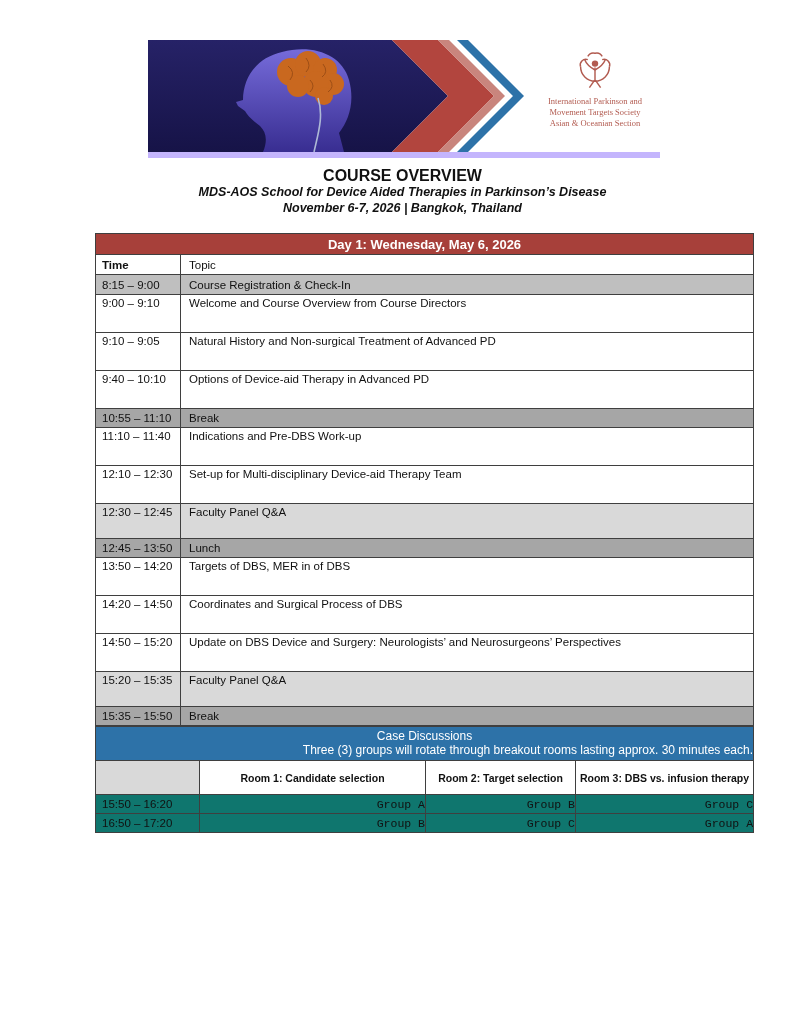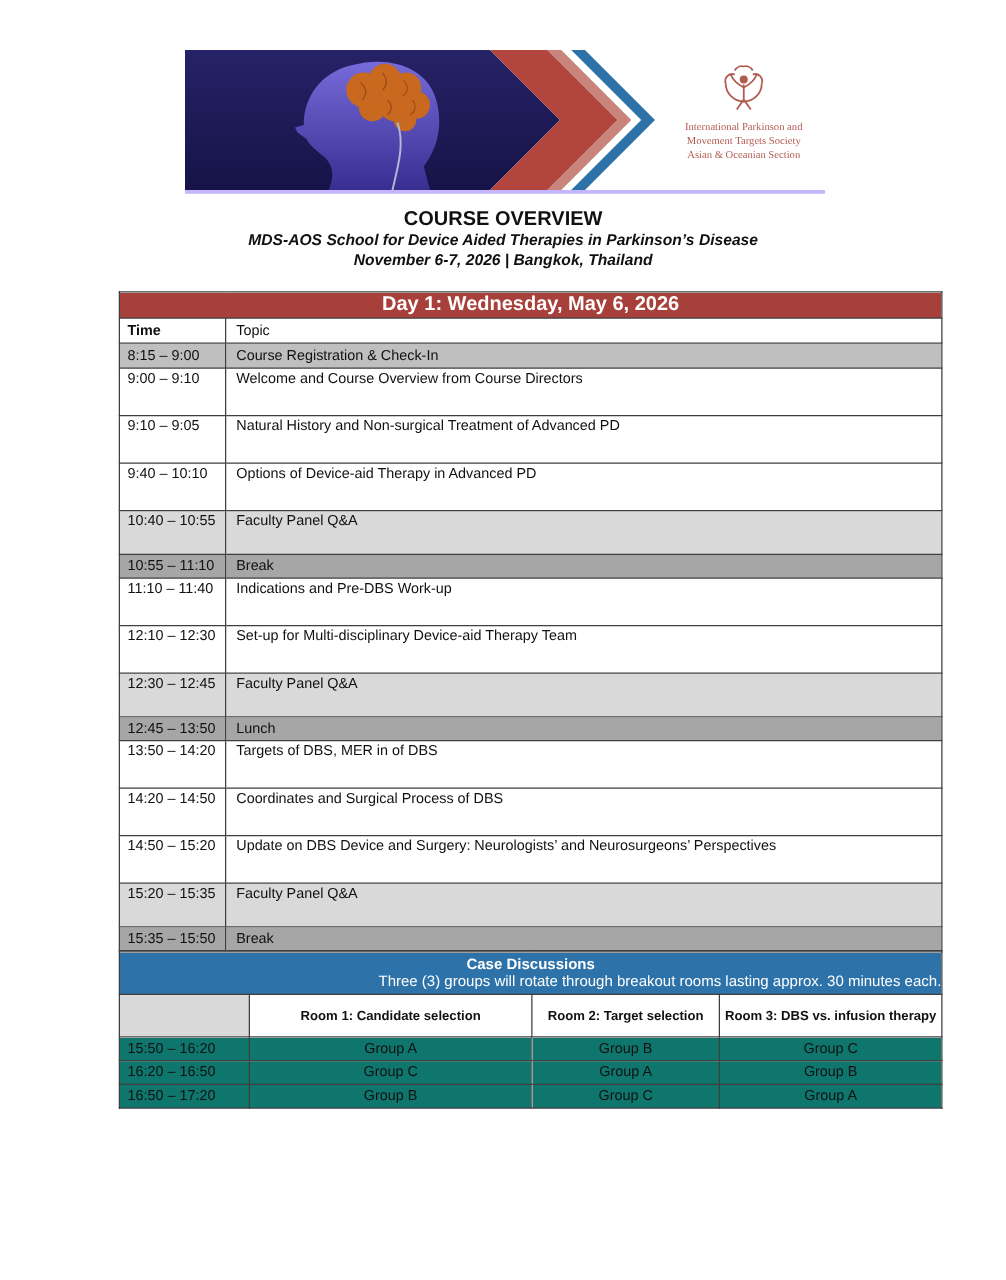--- a/index.html
+++ b/index.html
@@ -4,21 +4,21 @@
 <style>
   html,body { margin:0; padding:0; background:#ffffff; }
   .page {
     position:relative; width:805px; height:1024px; background:#ffffff;
     font-family:"Liberation Sans", sans-serif; color:#111; overflow:hidden;
   }
 
   
   .banner {
     position:absolute; left:148px; top:40px; width:512px; height:112px;
-    display:flex; border-bottom:3px solid #c4b5fd;
+    display:flex; border-bottom:6px solid #c4b5fd;
   }
   .banner-art { width:382px; height:112px; flex:0 0 382px; }
   .logo-block {
     flex:1; display:flex; flex-direction:column; align-items:center;
     padding-top:6px;
   }
   .logo-text {
     margin-top:2px; text-align:center; font-family:"Liberation Serif", serif;
     font-size:8.5px; line-height:11px; color:#b25b50; white-space:nowrap;
   }
@@ -29,40 +29,40 @@
   .t2 { font-size:12.5px; font-weight:bold; font-style:italic; line-height:16px; }
   .t3 { font-size:12.5px; font-weight:bold; font-style:italic; line-height:16px; }
 
   
   .tables { position:absolute; left:95px; top:233px; width:658px; }
   table { border-collapse:collapse; table-layout:fixed; width:658px; font-size:11.5px; color:#111; }
   td, th { border:1px solid #3f3f3f; padding:0 0 0 6px; text-align:left; font-weight:normal; overflow:hidden; }
 
   .day-header td {
     background:#a7403a; color:#ffffff; font-weight:bold; text-align:center;
-    height:20px; font-size:16px; padding:0;
+    height:20px; font-size:13px; padding:0;
   }
   .col-header td { font-weight:bold; height:19px; background:#ffffff; }
 
   td.topic { padding-left:8px; font-weight:normal; }
   tr.r-registration td { background:#bfbfbf; height:19px; }
   tr.r-session td { background:#ffffff; height:35px; vertical-align:top; padding-top:2px; }
   tr.r-panel td { background:#d9d9d9; height:32px; vertical-align:top; padding-top:2px; }
   tr.r-break td { background:#a6a6a6; height:18px; }
 
   
   .case-banner td {
     background:#2d72a8; color:#ffffff; text-align:center; padding:2px 0 3px;
   }
-  .cd-title { font-weight:bold; font-size:12px; line-height:14px; }
+  .cd-title { font-weight:normal; font-size:12px; line-height:14px; }
   .cd-sub { font-size:12px; line-height:14px;text-align:right; }
   tr.room-header td { height:33px; vertical-align:middle; text-align:center; font-weight:bold; font-size:10.5px; padding:0 2px; background:#ffffff; }
   tr.room-header td.blank { background:#d9d9d9; }
   tr.case-row td { height:18px; background:#0f766e; }
-  tr.case-row td.group { text-align:center; padding:0; }
+  tr.case-row td.group { text-align:right; padding:0;font-family:Liberation Mono, monospace; }
 </style>
 </head>
 <body>
 
 <div class="page">
 
   <div class="banner">
     <svg class="banner-art" viewBox="0 0 382 112" xmlns="http://www.w3.org/2000/svg">
       <defs>
         <linearGradient id="navyG" x1="0" y1="0" x2="0" y2="1">
@@ -159,24 +159,20 @@
             <td class="topic">Welcome and Course Overview from Course Directors</td>
           </tr>
           <tr class="r-session">
             <td class="time">9:10 – 9:05</td>
             <td class="topic">Natural History and Non-surgical Treatment of Advanced PD</td>
           </tr>
           <tr class="r-session">
             <td class="time">9:40 – 10:10</td>
             <td class="topic">Options of Device-aid Therapy in Advanced PD</td>
           </tr>
-          <tr class="r-panel">
-            <td class="time">10:40 – 10:55</td>
-            <td class="topic">Faculty Panel Q&amp;A</td>
-          </tr>
           <tr class="r-break">
             <td class="time">10:55 – 11:10</td>
             <td class="topic">Break</td>
           </tr>
           <tr class="r-session">
             <td class="time">11:10 – 11:40</td>
             <td class="topic">Indications and Pre-DBS Work-up</td>
           </tr>
           <tr class="r-session">
             <td class="time">12:10 – 12:30</td>
@@ -233,26 +229,20 @@
           <td>Room 2: Target selection</td>
           <td>Room 3: DBS vs. infusion therapy</td>
         </tr>
       <tr class="case-row">
             <td class="time">15:50 – 16:20</td>
             <td class="group">Group A</td>
             <td class="group">Group B</td>
             <td class="group">Group C</td>
           </tr>
           <tr class="case-row">
-            <td class="time">16:20 – 16:50</td>
-            <td class="group">Group C</td>
-            <td class="group">Group A</td>
-            <td class="group">Group B</td>
-          </tr>
-          <tr class="case-row">
             <td class="time">16:50 – 17:20</td>
             <td class="group">Group B</td>
             <td class="group">Group C</td>
             <td class="group">Group A</td>
           </tr>
         </tbody>
     </table>
   </div>
 
 </div>

